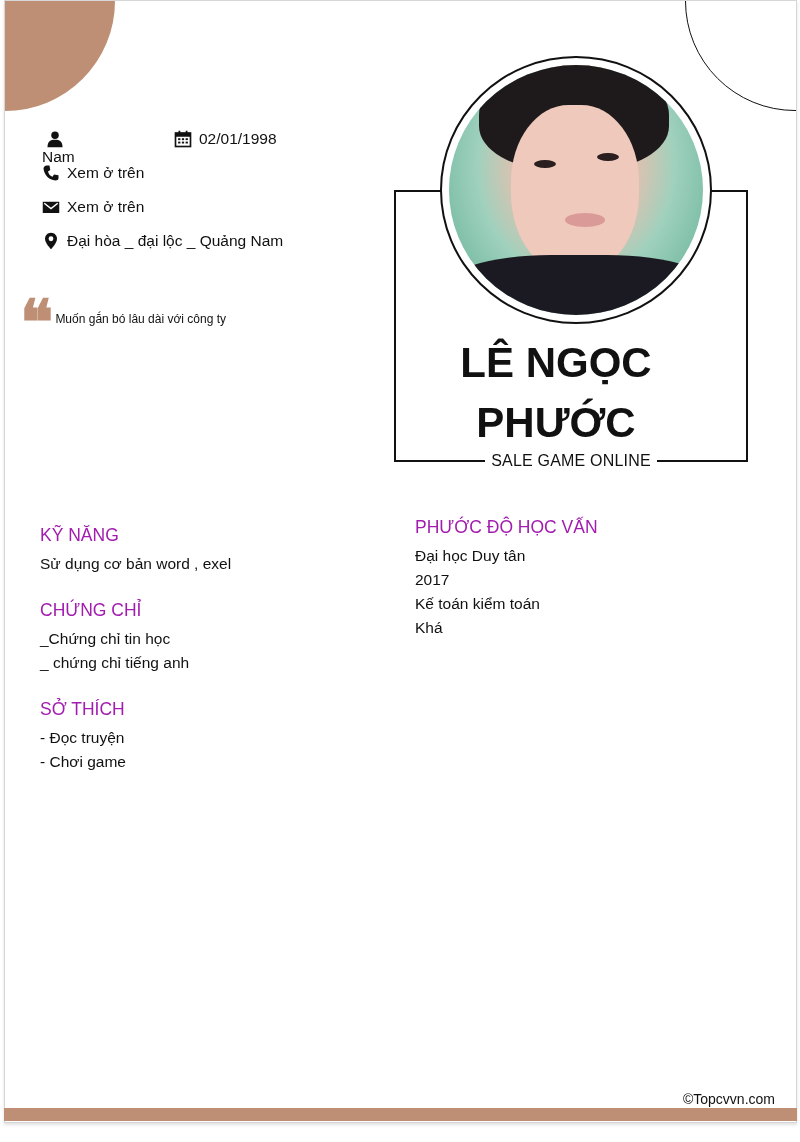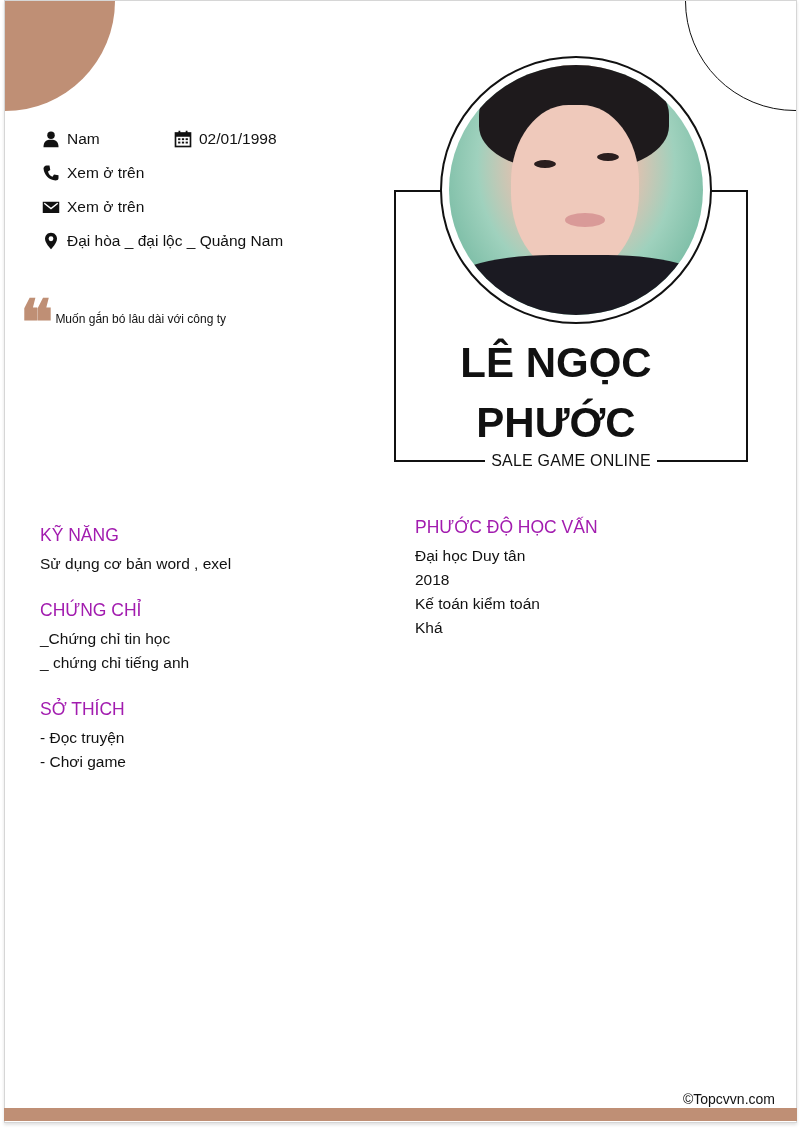--- a/index.html
+++ b/index.html
@@ -42,21 +42,21 @@
   .section .line { font-size:15.5px; line-height:24px; }
 </style>
 </head>
 <body>
 
 <div class="page">
   <div class="deco-tl"></div>
   <div class="deco-tr"></div>
 </div>
 
-<div class="info" style="left:42px; top:130px;">
+<div class="info" style="left:42px; top:130px;flex-direction:column;">
   <span class="ic">
     <svg viewBox="0 0 24 24">
         <circle cx="12" cy="7" r="5" fill="#111"></circle>
         <path d="M2 23 C2 15 6 13 12 13 C18 13 22 15 22 23 Z" fill="#111"></path>
       </svg>
   </span>
   <span>Nam</span>
 </div>
 <div class="info" style="left:174px; top:130px;">
   <span class="ic">
@@ -139,21 +139,21 @@
 </div>
 <div class="section" style="left:40px; top:699px;">
   <h2>SỞ THÍCH</h2>
   <div class="line">- Đọc truyện</div>
   <div class="line">- Chơi game</div>
 </div>
 
 <div class="section" style="left:415px; top:517px;">
   <h2>PHƯỚC ĐỘ HỌC VẤN</h2>
   <div class="line">Đại học Duy tân</div>
-  <div class="line">2018</div>
+  <div class="line">2017</div>
   <div class="line">Kế toán kiểm toán</div>
   <div class="line">Khá</div>
 </div>
 
 <div style="position:absolute; left:4px; top:0; width:793px; height:1121px; pointer-events:none;">
   <div class="copyright">©Topcvvn.com</div>
   <div class="bottom-band"></div>
 </div>
 
 </body></html>

